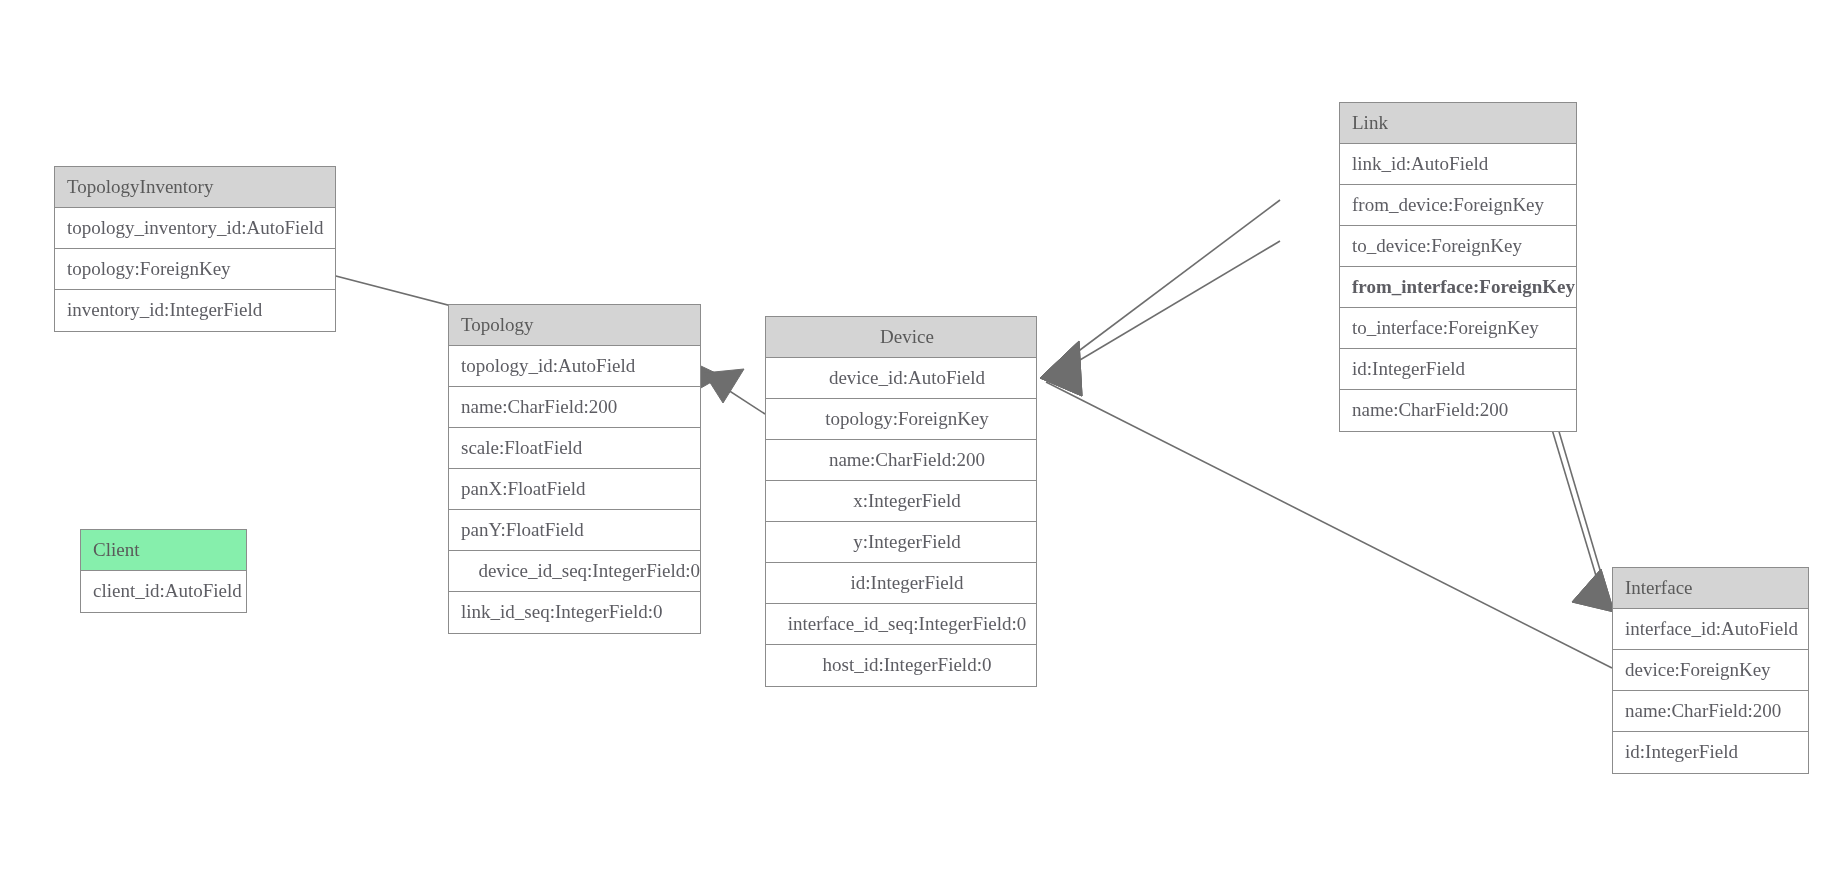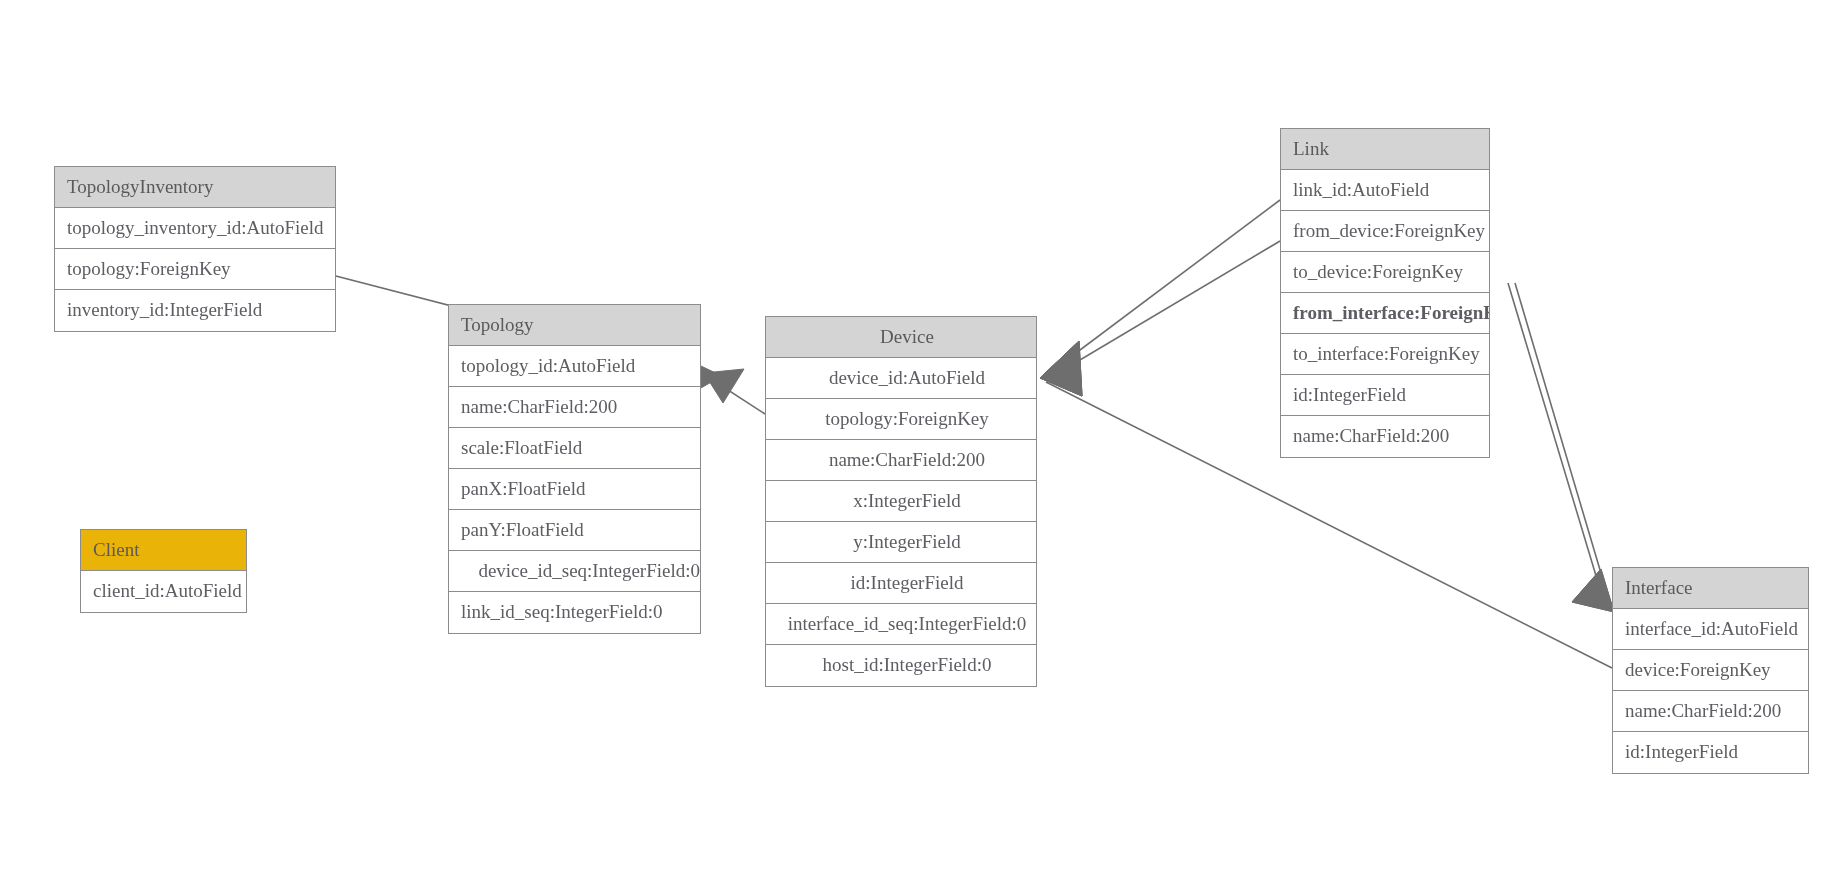--- a/index.html
+++ b/index.html
@@ -98,21 +98,21 @@
     </svg>
 
   <div id="entities">
       <div class="entity" style="left: 22px; top: 166px; width: 282px; border-color: rgb(140, 140, 140); margin-left: 32px;">
         <div class="entity-header" style="background: rgb(212, 212, 212); border-bottom-color: rgb(140, 140, 140);">TopologyInventory</div>
         <div class="entity-row" style="color: rgb(93, 93, 99); border-bottom-color: rgb(140, 140, 140);">topology_inventory_id:AutoField</div>
         <div class="entity-row" style="color: rgb(93, 93, 99); border-bottom-color: rgb(140, 140, 140);">topology:ForeignKey</div>
         <div class="entity-row last" style="color: rgb(93, 93, 99); border-bottom-color: rgb(140, 140, 140);">inventory_id:IntegerField</div>
       </div>
       <div class="entity" style="left: 80px; top: 529px; width: 167px; border-color: rgb(140, 140, 140);">
-        <div class="entity-header" style="background: #eab308; border-bottom-color: rgb(140, 140, 140);">Client</div>
+        <div class="entity-header" style="background: #86efac; border-bottom-color: rgb(140, 140, 140);">Client</div>
         <div class="entity-row last" style="color: rgb(93, 93, 99); border-bottom-color: rgb(140, 140, 140);">client_id:AutoField</div>
       </div>
       <div class="entity" style="left: 448px; top: 304px; width: 253px; border-color: rgb(140, 140, 140);">
         <div class="entity-header" style="background: rgb(212, 212, 212); border-bottom-color: rgb(140, 140, 140);">Topology</div>
         <div class="entity-row" style="color: rgb(93, 93, 99); border-bottom-color: rgb(140, 140, 140);">topology_id:AutoField</div>
         <div class="entity-row" style="color: rgb(93, 93, 99); border-bottom-color: rgb(140, 140, 140);">name:CharField:200</div>
         <div class="entity-row" style="color: rgb(93, 93, 99); border-bottom-color: rgb(140, 140, 140);">scale:FloatField</div>
         <div class="entity-row" style="color: rgb(93, 93, 99); border-bottom-color: rgb(140, 140, 140);">panX:FloatField</div>
         <div class="entity-row" style="color: rgb(93, 93, 99); border-bottom-color: rgb(140, 140, 140);">panY:FloatField</div>
         <div class="entity-row" style="color: rgb(93, 93, 99); border-bottom-color: rgb(140, 140, 140); text-align: right;">device_id_seq:IntegerField:0</div>
@@ -122,21 +122,21 @@
         <div class="entity-header" style="background: rgb(212, 212, 212); border-bottom-color: rgb(140, 140, 140);">Device</div>
         <div class="entity-row" style="color: rgb(93, 93, 99); border-bottom-color: rgb(140, 140, 140);">device_id:AutoField</div>
         <div class="entity-row" style="color: rgb(93, 93, 99); border-bottom-color: rgb(140, 140, 140);">topology:ForeignKey</div>
         <div class="entity-row" style="color: rgb(93, 93, 99); border-bottom-color: rgb(140, 140, 140);">name:CharField:200</div>
         <div class="entity-row" style="color: rgb(93, 93, 99); border-bottom-color: rgb(140, 140, 140);">x:IntegerField</div>
         <div class="entity-row" style="color: rgb(93, 93, 99); border-bottom-color: rgb(140, 140, 140);">y:IntegerField</div>
         <div class="entity-row" style="color: rgb(93, 93, 99); border-bottom-color: rgb(140, 140, 140);">id:IntegerField</div>
         <div class="entity-row" style="color: rgb(93, 93, 99); border-bottom-color: rgb(140, 140, 140);">interface_id_seq:IntegerField:0</div>
         <div class="entity-row last" style="color: rgb(93, 93, 99); border-bottom-color: rgb(140, 140, 140);">host_id:IntegerField:0</div>
       </div>
-      <div class="entity" style="left: 1280px; top: 102px; width: 210px; border-color: rgb(140, 140, 140); margin-top: 26px;">
+      <div class="entity" style="left: 1339px; top: 102px; width: 238px; border-color: rgb(140, 140, 140);">
         <div class="entity-header" style="background: rgb(212, 212, 212); border-bottom-color: rgb(140, 140, 140);">Link</div>
         <div class="entity-row" style="color: rgb(93, 93, 99); border-bottom-color: rgb(140, 140, 140);">link_id:AutoField</div>
         <div class="entity-row" style="color: rgb(93, 93, 99); border-bottom-color: rgb(140, 140, 140);">from_device:ForeignKey</div>
         <div class="entity-row" style="color: rgb(93, 93, 99); border-bottom-color: rgb(140, 140, 140);">to_device:ForeignKey</div>
         <div class="entity-row" style="color: rgb(93, 93, 99); border-bottom-color: rgb(140, 140, 140); font-weight: bold;">from_interface:ForeignKey</div>
         <div class="entity-row" style="color: rgb(93, 93, 99); border-bottom-color: rgb(140, 140, 140);">to_interface:ForeignKey</div>
         <div class="entity-row" style="color: rgb(93, 93, 99); border-bottom-color: rgb(140, 140, 140);">id:IntegerField</div>
         <div class="entity-row last" style="color: rgb(93, 93, 99); border-bottom-color: rgb(140, 140, 140);">name:CharField:200</div>
       </div>
       <div class="entity" style="left: 1612px; top: 567px; width: 197px; border-color: rgb(140, 140, 140);">

